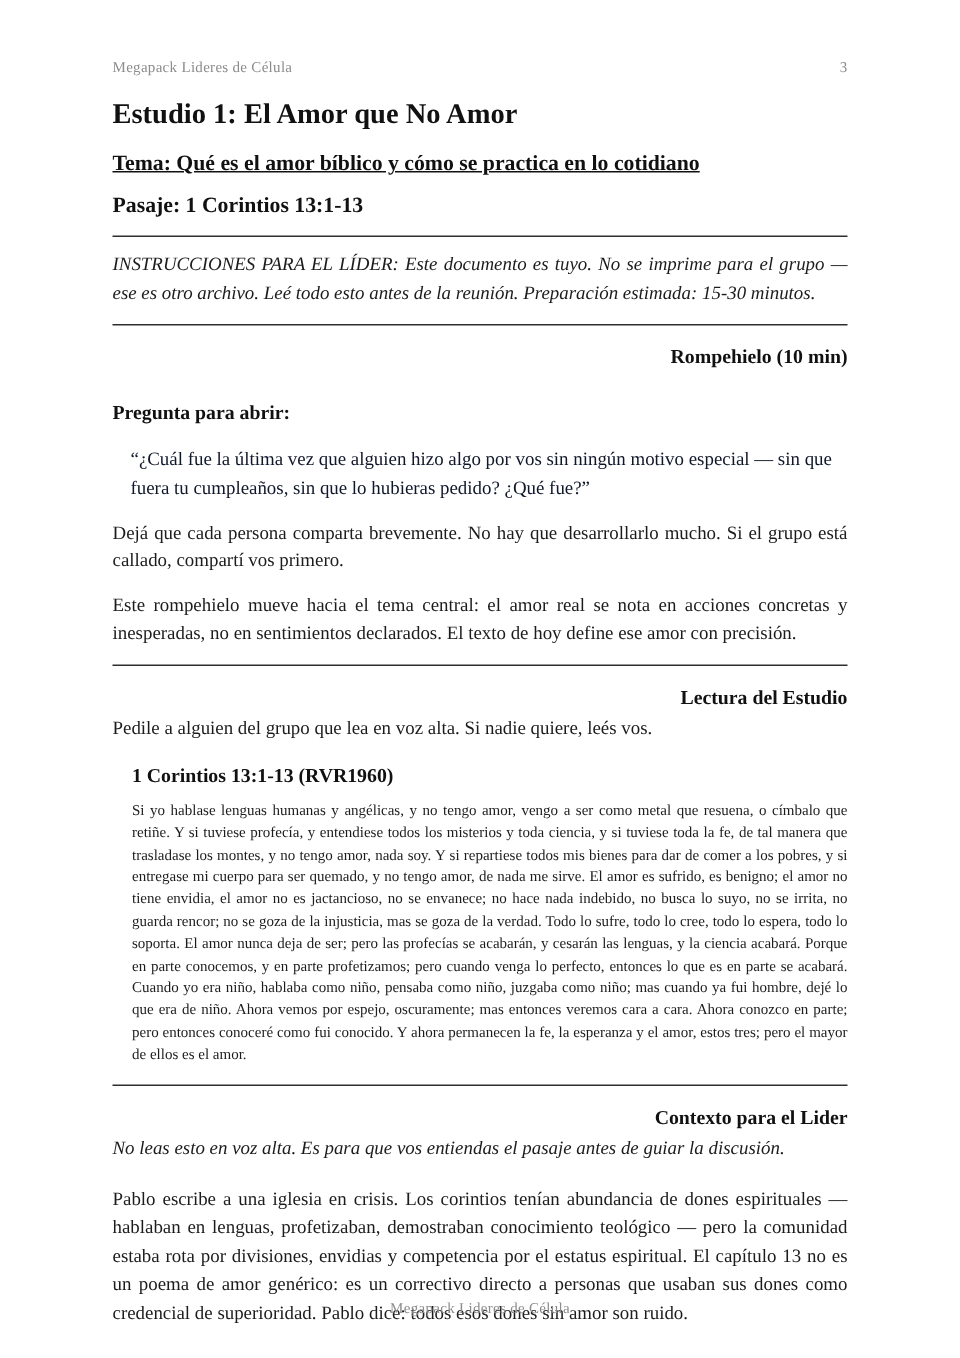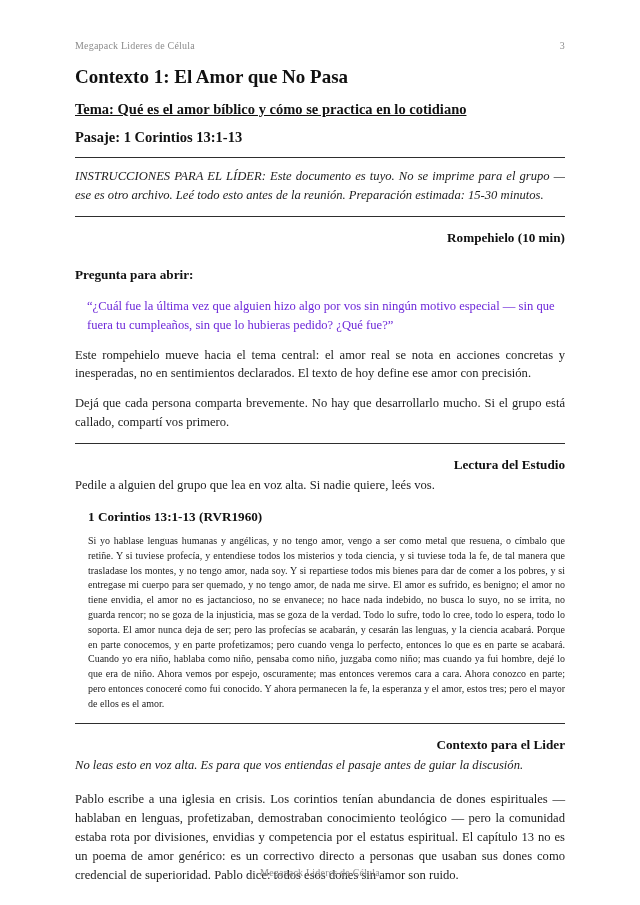--- a/index.html
+++ b/index.html
@@ -79,21 +79,21 @@
     font-size: 12.6px;
     line-height: 1.5;
     text-align: justify;
     color: #1c1c1c;
   }
   .opener-quote {
     margin: 14px 0 0 0;
     padding-left: 12px;
     font-size: 12.6px;
     line-height: 1.5;
-    color: #6d28d9;
+    color: #0f172a;
   }
   .passage-block {
     margin: 14px 0 0 0;
     padding-left: 13px;
   }
   .passage-title {
     font-size: 13.2px;
     font-weight: bold;
     color: #111111;
     margin: 0;
@@ -126,36 +126,36 @@
 </head>
 <body>
 
 <div class="page">
 
   <div class="running-header">
     <span>Megapack Lideres de Célula</span>
     <span>3</span>
   </div>
 
-  <h1 class="doc-title">Contexto 1: El Amor que No Pasa</h1>
+  <h1 class="doc-title">Estudio 1: El Amor que No Amor</h1>
   <h2 class="doc-subtitle">Tema: Qué es el amor bíblico y cómo se practica en lo cotidiano</h2>
   <h2 class="doc-passage-ref">Pasaje: 1 Corintios 13:1-13</h2>
 
   <hr class="rule">
 
   <p class="leader-instructions">INSTRUCCIONES PARA EL LÍDER: Este documento es tuyo. No se imprime para el grupo — ese es otro archivo. Leé todo esto antes de la reunión. Preparación estimada: 15-30 minutos.</p>
 
   <hr class="rule">
 
   <div>
     <h3 class="section-heading">Rompehielo (10 min)</h3>
     <h4 class="section-subheading">Pregunta para abrir:</h4>
     <p class="opener-quote">“¿Cuál fue la última vez que alguien hizo algo por vos sin ningún motivo especial — sin que fuera tu cumpleaños, sin que lo hubieras pedido? ¿Qué fue?”</p>
+    <p class="body-para">Dejá que cada persona comparta brevemente. No hay que desarrollarlo mucho. Si el grupo está callado, compartí vos primero.</p>
     <p class="body-para">Este rompehielo mueve hacia el tema central: el amor real se nota en acciones concretas y inesperadas, no en sentimientos declarados. El texto de hoy define ese amor con precisión.</p>
-    <p class="body-para">Dejá que cada persona comparta brevemente. No hay que desarrollarlo mucho. Si el grupo está callado, compartí vos primero.</p>
   </div>
 
   <hr class="rule">
 
   <div>
     <h3 class="section-heading">Lectura del Estudio</h3>
     <p class="body-para" style="margin-top:3px; text-align:left;">Pedile a alguien del grupo que lea en voz alta. Si nadie quiere, leés vos.</p>
     <div class="passage-block">
       <p class="passage-title">1 Corintios 13:1-13 (RVR1960)</p>
       <p class="passage-text">Si yo hablase lenguas humanas y angélicas, y no tengo amor, vengo a ser como metal que resuena, o címbalo que retiñe. Y si tuviese profecía, y entendiese todos los misterios y toda ciencia, y si tuviese toda la fe, de tal manera que trasladase los montes, y no tengo amor, nada soy. Y si repartiese todos mis bienes para dar de comer a los pobres, y si entregase mi cuerpo para ser quemado, y no tengo amor, de nada me sirve. El amor es sufrido, es benigno; el amor no tiene envidia, el amor no es jactancioso, no se envanece; no hace nada indebido, no busca lo suyo, no se irrita, no guarda rencor; no se goza de la injusticia, mas se goza de la verdad. Todo lo sufre, todo lo cree, todo lo espera, todo lo soporta. El amor nunca deja de ser; pero las profecías se acabarán, y cesarán las lenguas, y la ciencia acabará. Porque en parte conocemos, y en parte profetizamos; pero cuando venga lo perfecto, entonces lo que es en parte se acabará. Cuando yo era niño, hablaba como niño, pensaba como niño, juzgaba como niño; mas cuando ya fui hombre, dejé lo que era de niño. Ahora vemos por espejo, oscuramente; mas entonces veremos cara a cara. Ahora conozco en parte; pero entonces conoceré como fui conocido. Y ahora permanecen la fe, la esperanza y el amor, estos tres; pero el mayor de ellos es el amor.</p>

